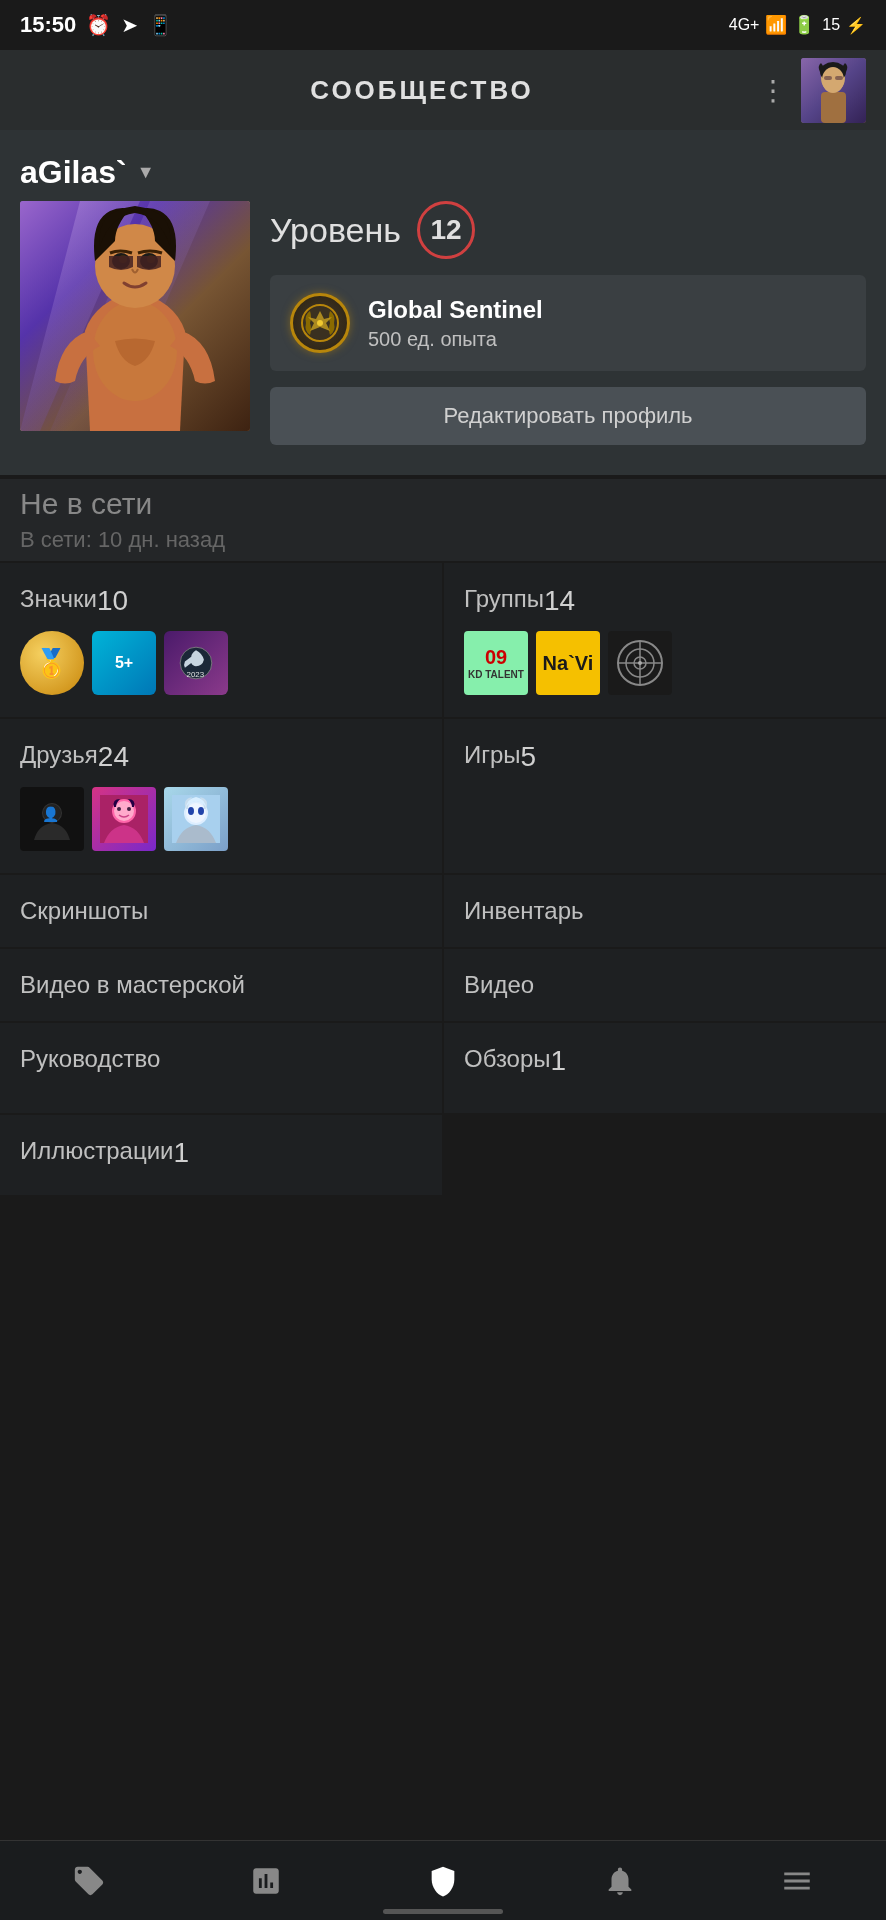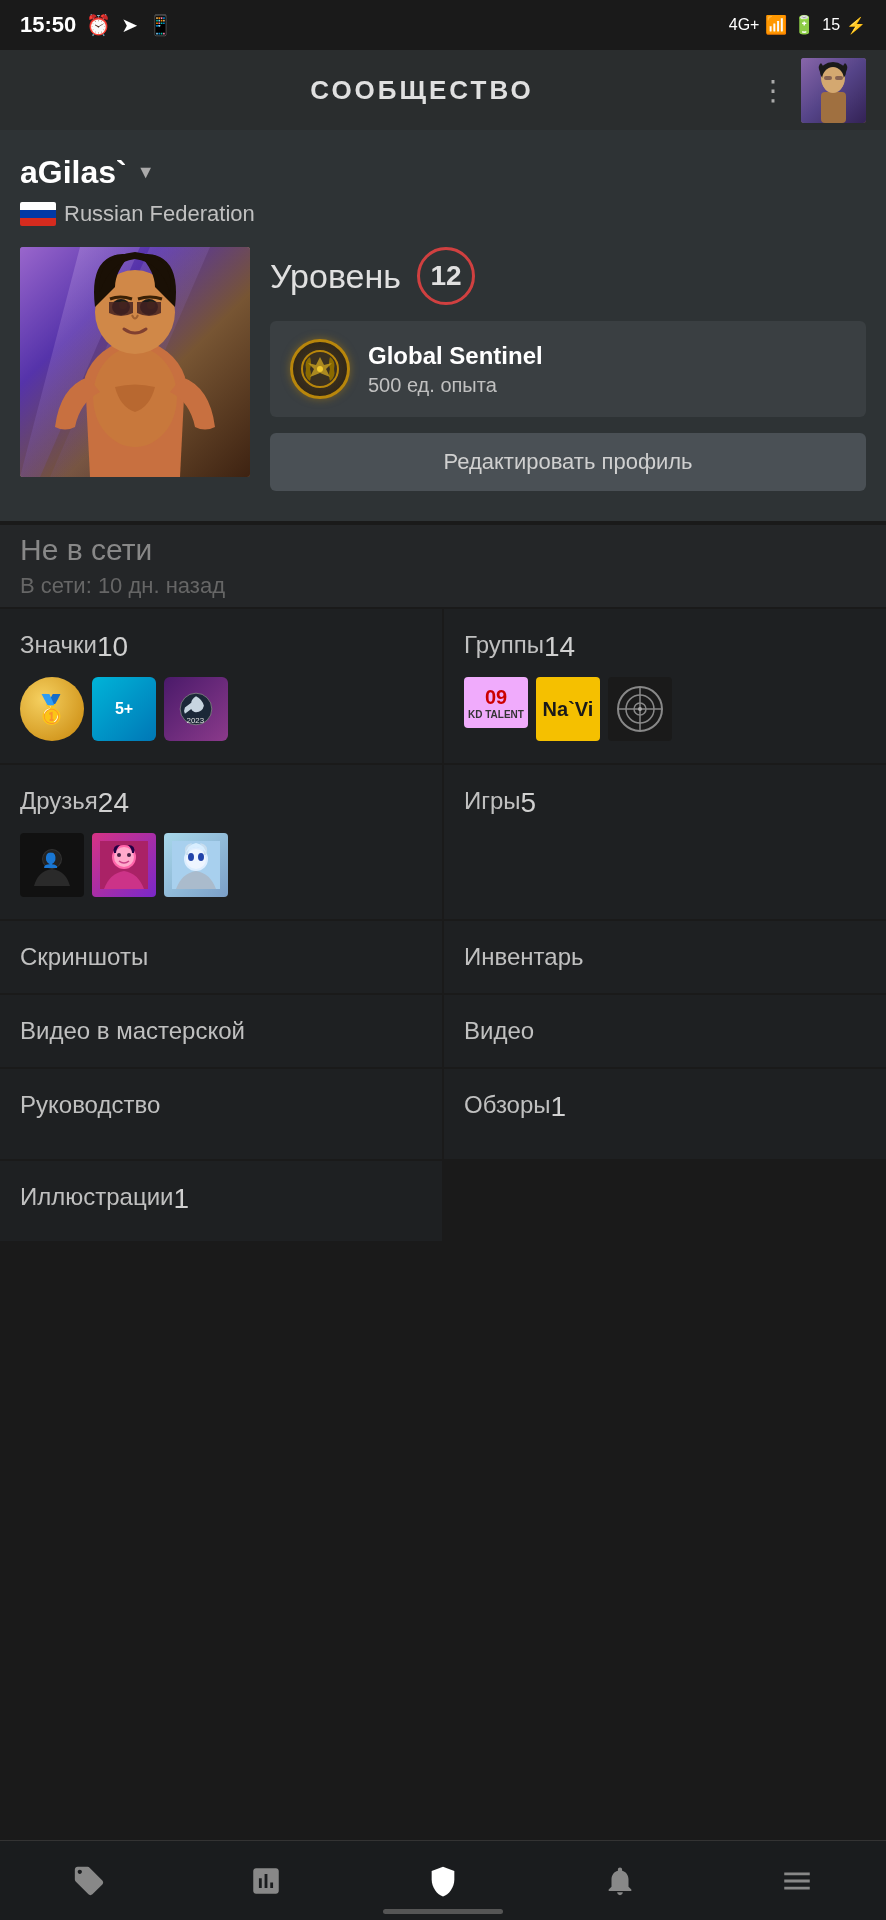--- a/index.html
+++ b/index.html
@@ -269,22 +269,22 @@
     }
     .badge-steam2023 {
       width: 64px; height: 64px; border-radius: 6px;
       background: linear-gradient(135deg, #4a1a6a, #8b3a8b);
       display: flex; align-items: center; justify-content: center;
       font-size: 13px; color: #ddd; text-align: center;
     }
 
     
     .group-kd {
-      width: 64px; height: 51px; border-radius: 4px;
-      background: #f0abfc;
+      width: 64px; height: 64px; border-radius: 4px;
+      background: #86efac;
       display: flex; flex-direction: column; align-items: center; justify-content: center;
       color: #333; font-size: 11px; font-weight: bold;
     }
     .group-kd .kd-num { font-size: 20px; font-weight: bold; color: #c00; }
     .group-navi {
       width: 64px; height: 64px; border-radius: 4px;
       background: #f5c000;
       display: flex; align-items: center; justify-content: center;
       font-size: 22px; font-weight: bold; color: #1a1a1a;
     }
@@ -428,30 +428,20 @@
         <rect x="34" y="18" width="8" height="4" rx="2" fill="#664444" opacity="0.7"></rect>
       </svg>
     </div>
   </div>
 </div>
 
 <div class="profile-section">
   <div class="profile-name-row">
     <span class="profile-name">aGilas`</span>
     <span class="profile-dropdown-icon">▼</span>
-  </div>
-  <div class="profile-country">
-    <div class="country-flag">
-      <div class="flag-ru">
-        <div class="stripe white"></div>
-        <div class="stripe blue"></div>
-        <div class="stripe red"></div>
-      </div>
-    </div>
-    <span>Russian Federation</span>
   </div>
 
   <div class="profile-content">
 
     <div class="profile-avatar">
       <div class="profile-avatar-img">
         <svg viewBox="0 0 230 230" width="230" height="230">
           <defs>
             <linearGradient id="bgProfile" x1="0" y1="0" x2="1" y2="1">
               <stop offset="0%" stop-color="#9966cc"></stop>

